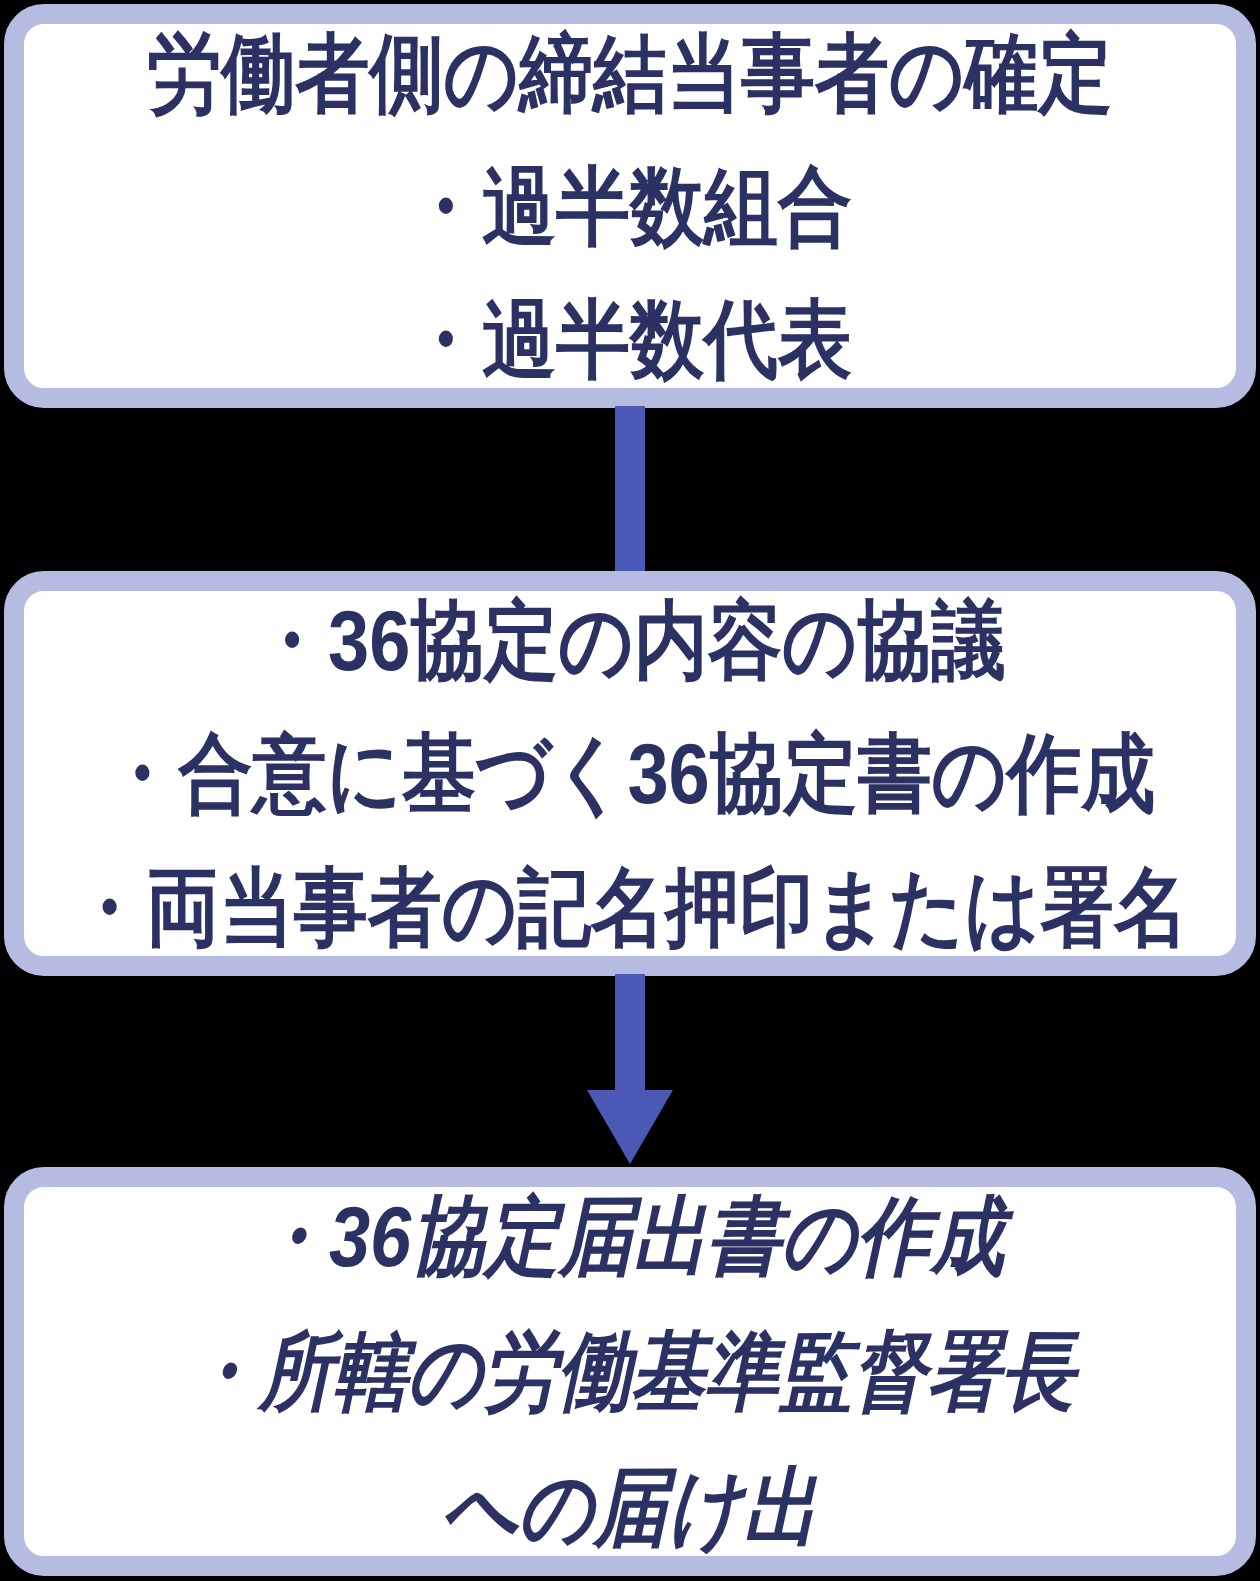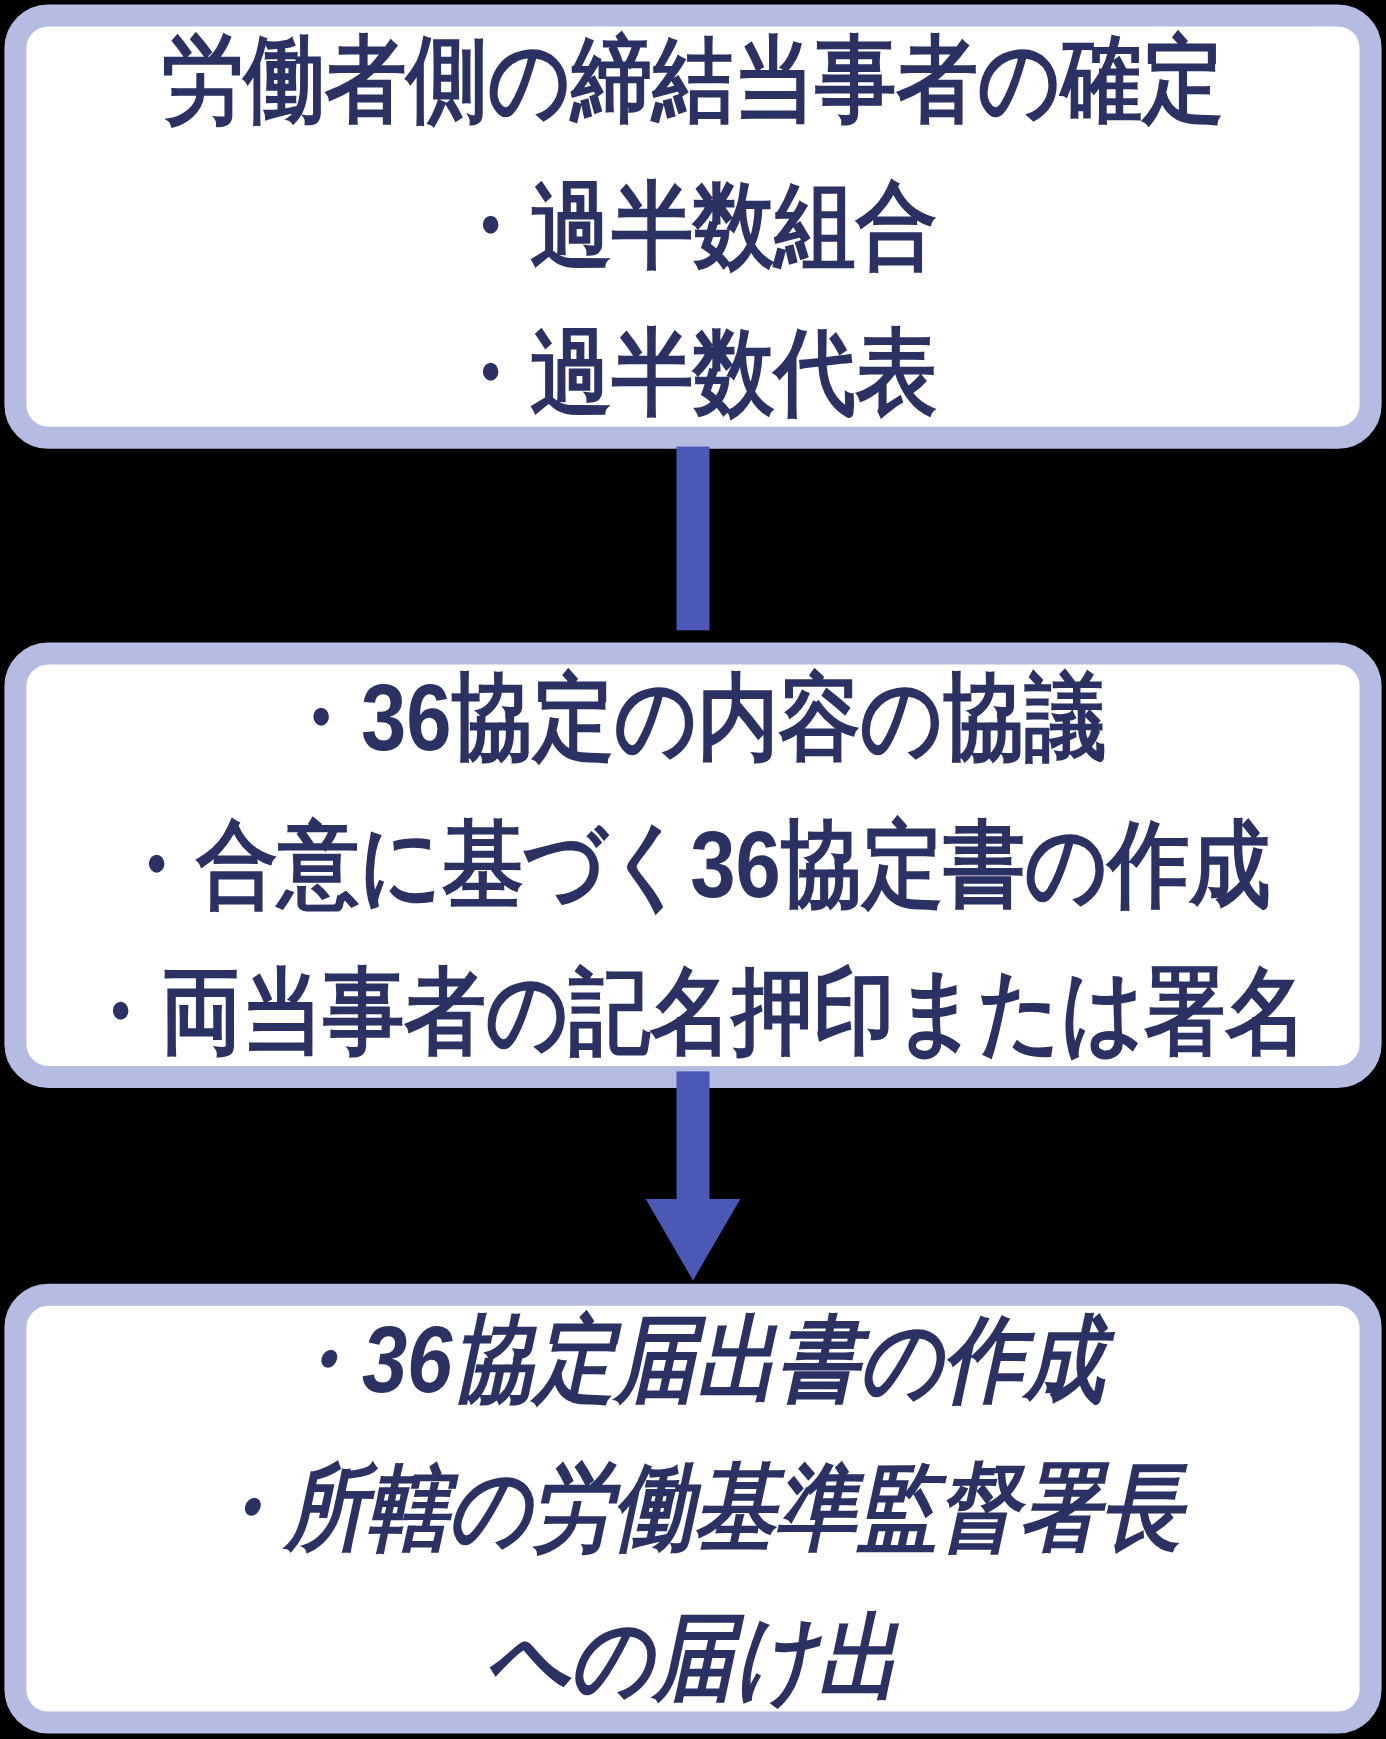--- a/index.html
+++ b/index.html
@@ -25,21 +25,21 @@
     width: 1252px;
     background: var(--box-fill);
     border: 20px solid var(--box-border);
     border-radius: 40px;
     display: flex;
     flex-direction: column;
     align-items: center;
     justify-content: space-between;
   }
   .flow-box.step-1 { top: 4px;    height: 404px; }
-  .flow-box.step-2 { top: 584px;  height: 405px; }
+  .flow-box.step-2 { top: 571px;  height: 405px; }
   .flow-box.step-3 { top: 1167px; height: 409px; font-style: italic; }
   .step-line {
     font-size: 86px;
     line-height: 1.14;
     font-weight: bold;
     color: var(--text);
     white-space: nowrap;
     transform: scaleX(0.86);
     transform-origin: center;
   }

